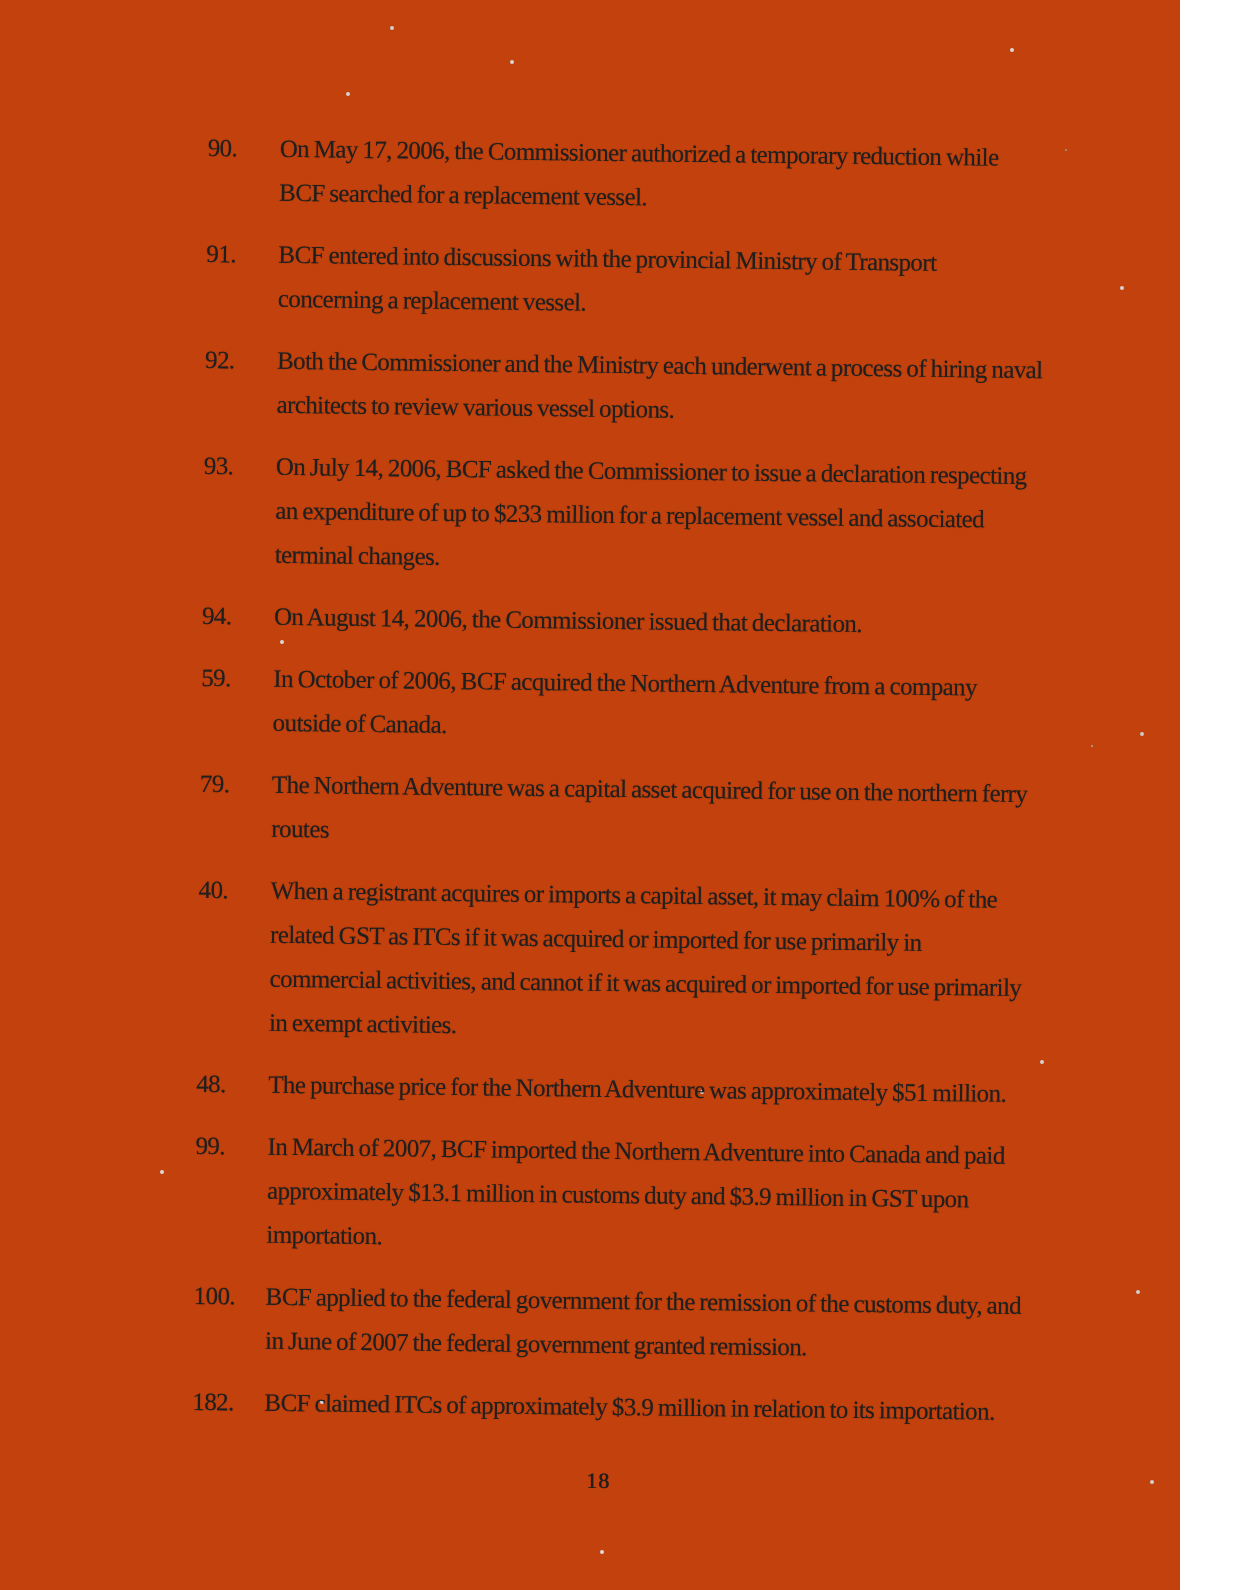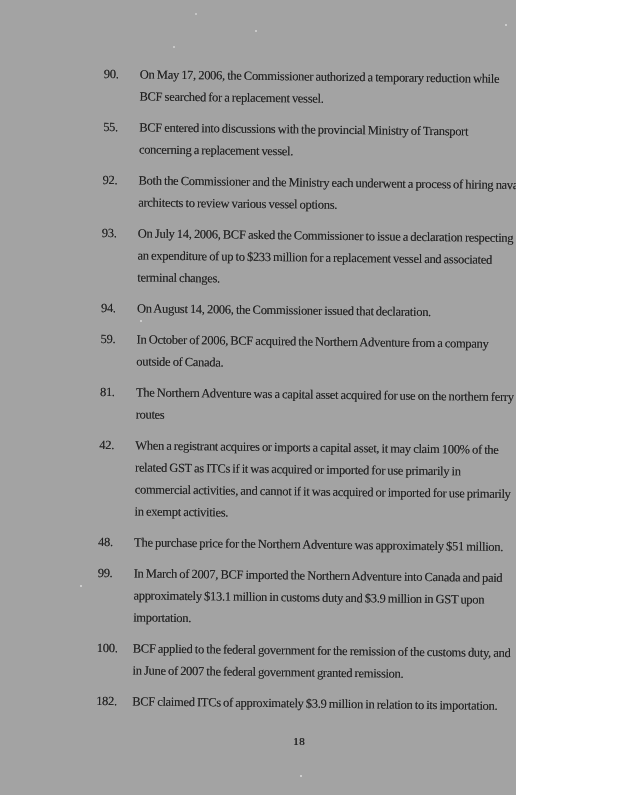--- a/index.html
+++ b/index.html
@@ -2,23 +2,23 @@
 <html><head>
 <meta charset="utf-8">
 <style>
   html, body {
     margin: 0;
     padding: 0;
     background: #ffffff;
   }
   .page {
     position: relative;
-    width: 516px;
+    width: 590px;
     height: 795px;
-    background: #a3a3a3;
+    background: #c2410c;
     overflow: hidden;
     font-family: "Liberation Serif", "DejaVu Serif", serif;
     color: #1f1f1f;
   }
   
   .specks {
     position: absolute;
     top: 0; left: 0;
     width: 2px; height: 2px;
     background: transparent;
@@ -85,21 +85,21 @@
 <div class="page">
   <div class="specks"></div>
   <div class="content" id="paragraph-list">
   <div class="para">
     <span class="num">90.</span>
     <span class="text">On May 17, 2006, the Commissioner authorized a temporary reduction while
 BCF searched for a replacement vessel.</span>
   </div>
 
   <div class="para">
-    <span class="num">55.</span>
+    <span class="num">91.</span>
     <span class="text">BCF entered into discussions with the provincial Ministry of Transport
 concerning a replacement vessel.</span>
   </div>
 
   <div class="para">
     <span class="num">92.</span>
     <span class="text">Both the Commissioner and the Ministry each underwent a process of hiring naval
 architects to review various vessel options.</span>
   </div>
 
@@ -115,27 +115,27 @@
     <span class="text">On August 14, 2006, the Commissioner issued that declaration.</span>
   </div>
 
   <div class="para">
     <span class="num">59.</span>
     <span class="text">In October of 2006, BCF acquired the Northern Adventure from a company
 outside of Canada.</span>
   </div>
 
   <div class="para">
-    <span class="num">81.</span>
+    <span class="num">79.</span>
     <span class="text">The Northern Adventure was a capital asset acquired for use on the northern ferry
 routes</span>
   </div>
 
   <div class="para">
-    <span class="num">42.</span>
+    <span class="num">40.</span>
     <span class="text">When a registrant acquires or imports a capital asset, it may claim 100% of the
 related GST as ITCs if it was acquired or imported for use primarily in
 commercial activities, and cannot if it was acquired or imported for use primarily
 in exempt activities.</span>
   </div>
 
   <div class="para">
     <span class="num">48.</span>
     <span class="text">The purchase price for the Northern Adventure was approximately $51 million.</span>
   </div>

